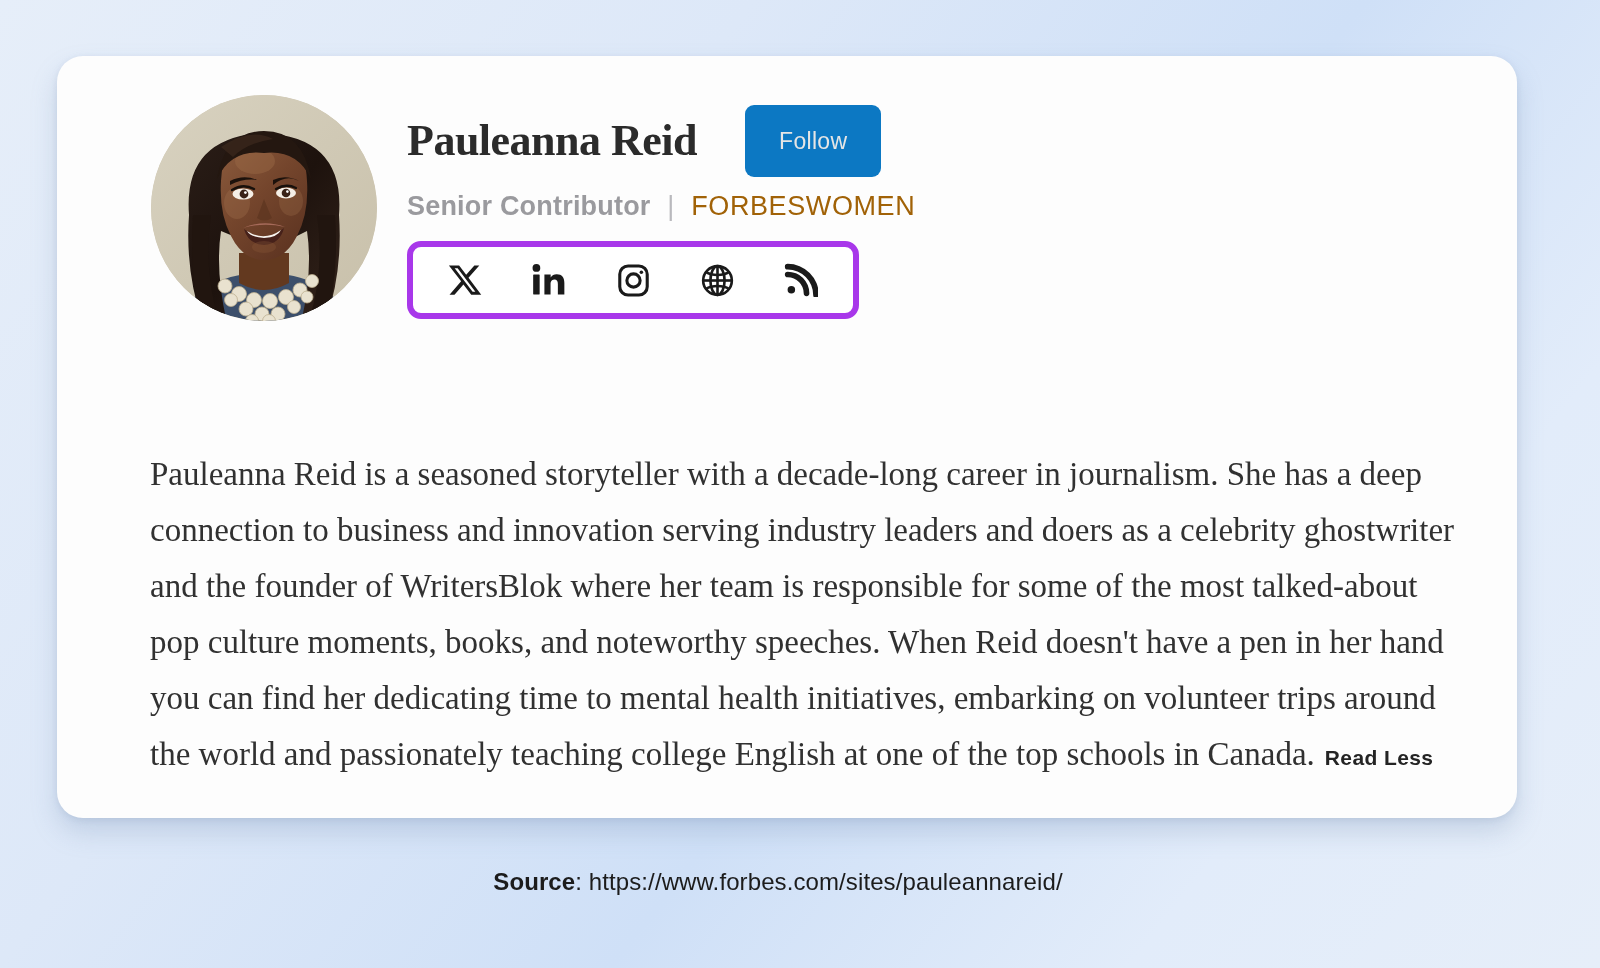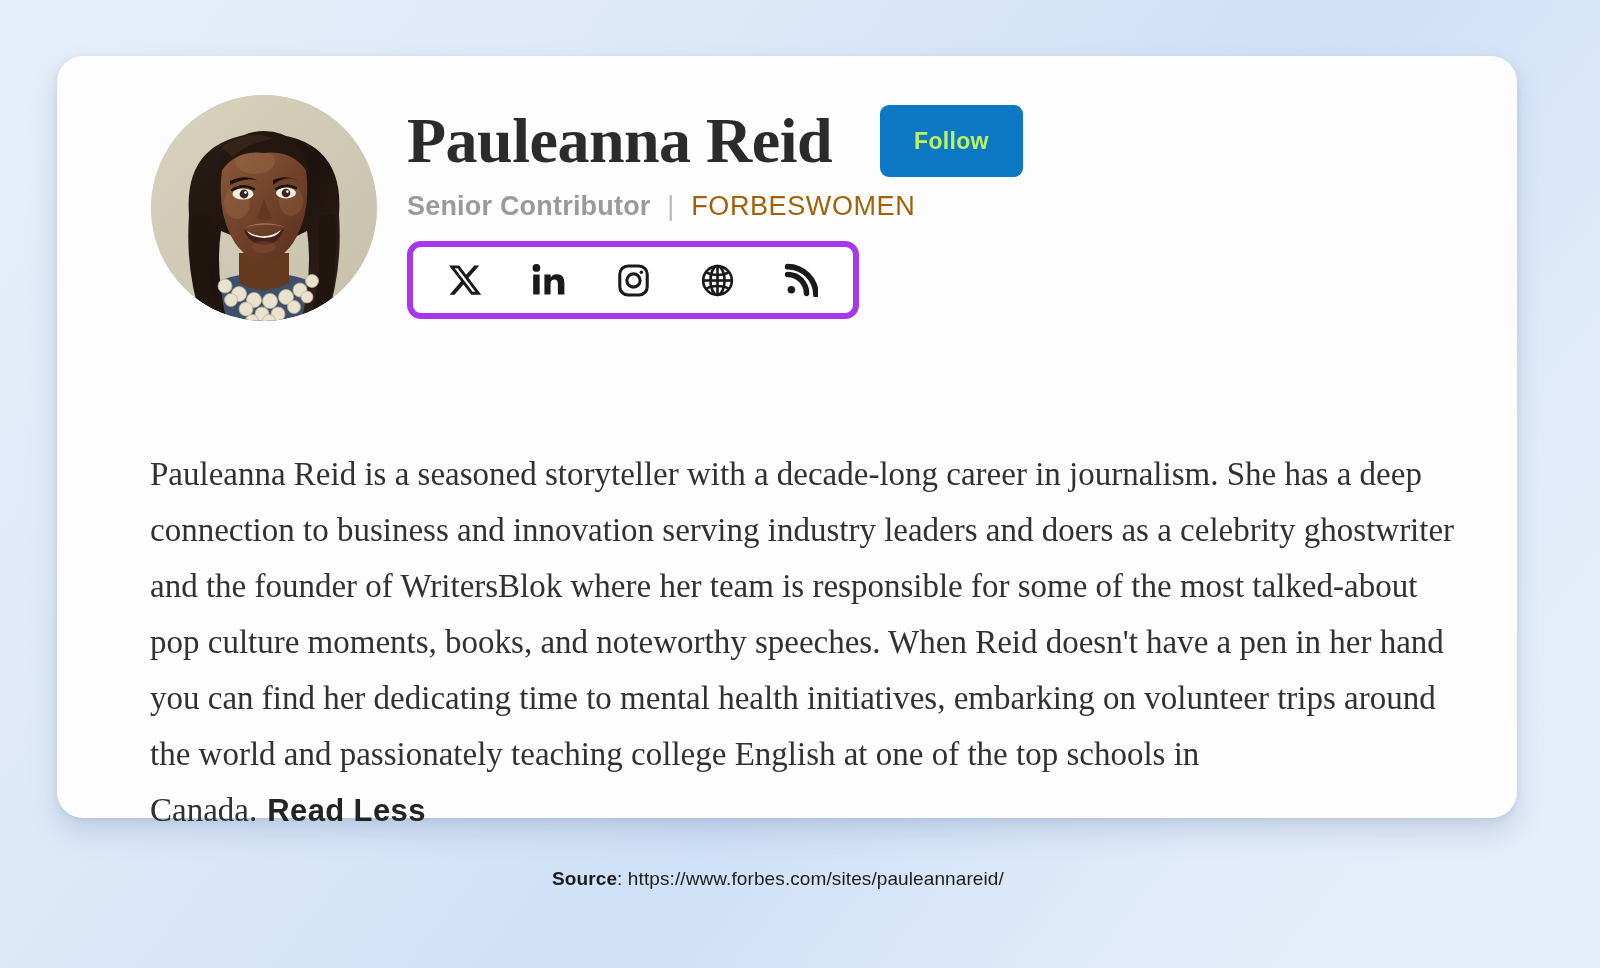--- a/index.html
+++ b/index.html
@@ -59,36 +59,36 @@
   }
 
   .name-row {
     display: flex;
     align-items: center;
   }
 
   .profile-name {
     font-family: "Liberation Serif", serif;
     font-weight: bold;
-    font-size: 64px;
+    font-size: 44px;
     line-height: 68px;
     letter-spacing: -0.5px;
     color: #2b2b2b;
     white-space: nowrap;
   }
 
   .follow-button {
     margin-left: 48px;
     background: #0c78c3;
-    color: #bef264;
+    color: #e5e5e5;
     border: none;
     border-radius: 9px;
     font-family: "Liberation Sans", sans-serif;
     font-size: 23px;
-    font-weight: bold;
+    font-weight: normal;
     letter-spacing: 0.3px;
     padding: 0 34px;
     height: 72px;
     line-height: 72px;
     cursor: pointer;
     white-space: nowrap;
   }
 
   .byline {
     margin-top: 12px;
@@ -134,37 +134,37 @@
     width: 1320px;
     font-family: "Liberation Serif", serif;
     font-size: 33px;
     line-height: 56px;
     color: #313131;
     text-align: left;
   }
 
   .read-toggle {
     font-family: "Liberation Sans", sans-serif;
-    font-size: 31px;
+    font-size: 21px;
     font-weight: bold;
     color: #242424;
     letter-spacing: 0.4px;
     margin-left: 10px;
     cursor: pointer;
     white-space: nowrap;
   }
 
   
   .source-line {
     position: absolute;
     left: 0;
     top: 868px;
     width: 1556px;
     text-align: center;
-    font-size: 19px;
+    font-size: 24px;
     color: #1c1c1c;
     letter-spacing: 0.1px;
   }
   .source-line .src-label { font-weight: bold; }
   .source-line .src-url   { font-weight: normal; }
 </style>
 </head>
 <body>
 
 <div class="card">

